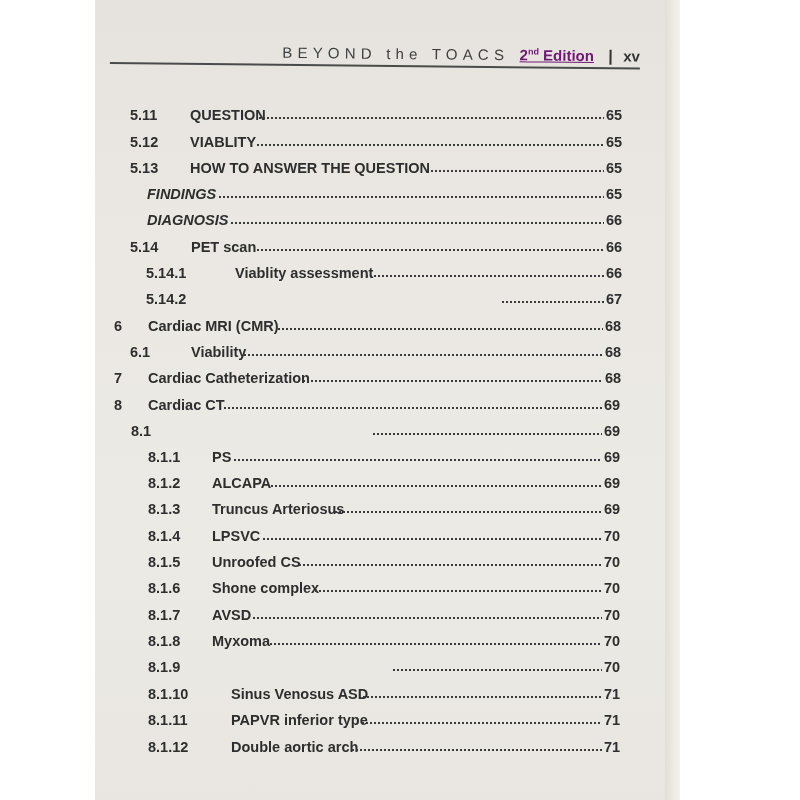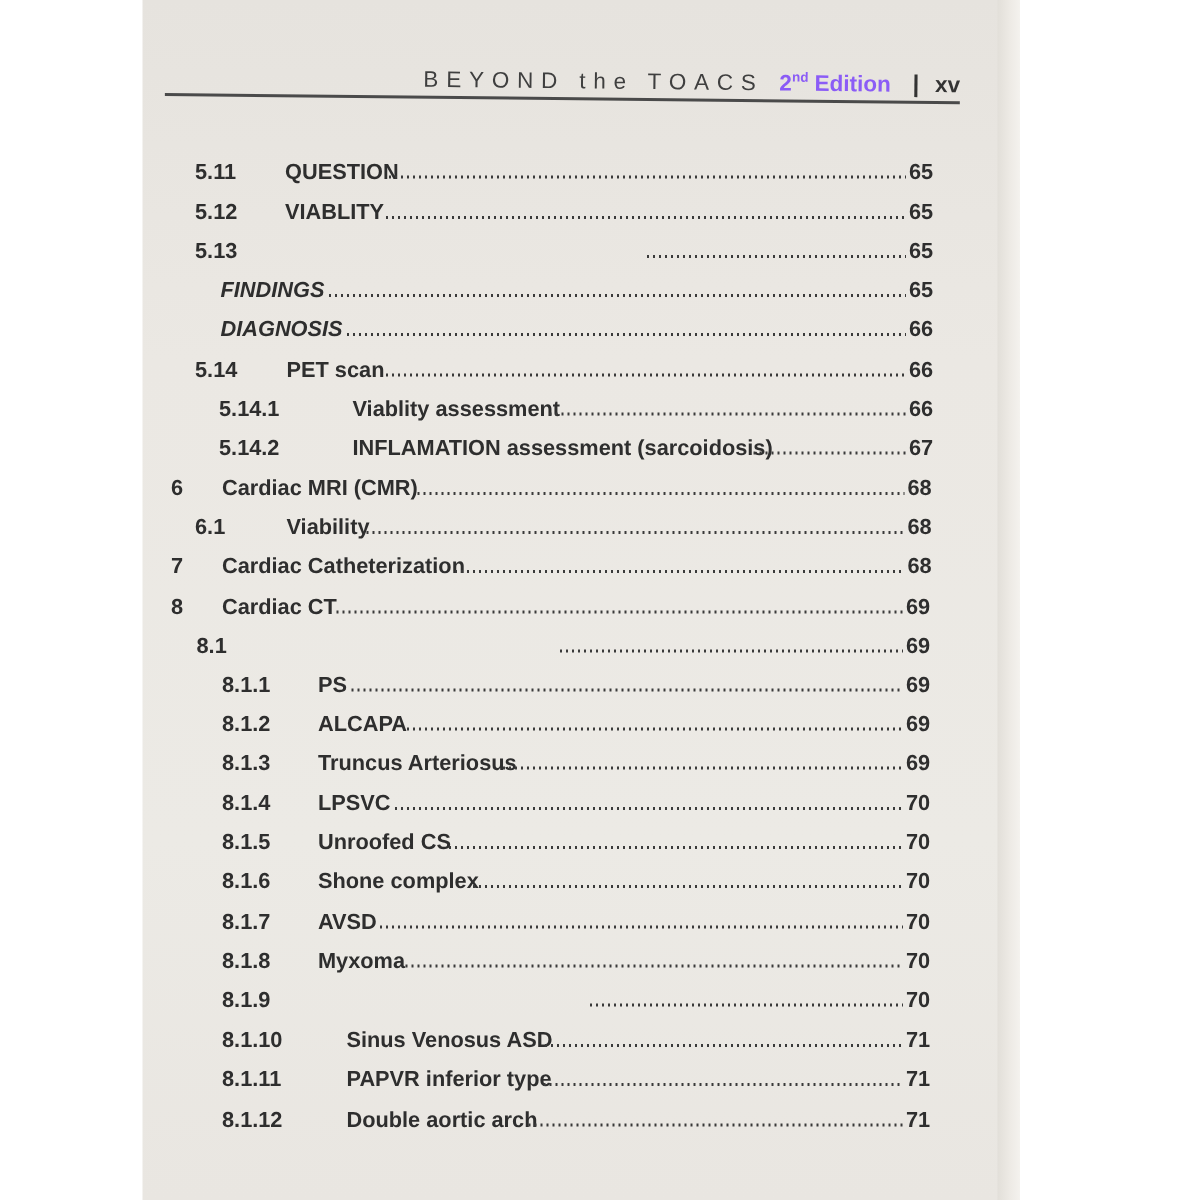--- a/index.html
+++ b/index.html
@@ -22,21 +22,21 @@
     .header-rule {
       position: absolute; left: 0; right: 0; top: 22px; height: 2px; background: #4a4a4a;
     }
     .header-text {
       position: absolute; right: 0; top: 2px; white-space: nowrap; color: #3a3a3a;
     }
     .header-title {
       font-size: 15px; letter-spacing: 5.2px; color: #3f3f3f;
     }
     .header-edition {
-      font-size: 15px; font-weight: bold; margin-left: 6px; color: #8b5cf6;
+      font-size: 15px; font-weight: bold; margin-left: 6px; color: #701a75; text-decoration: underline;
     }
     .header-edition sup { font-size: 9px; }
     .header-sep { font-size: 16px; margin-left: 10px; font-weight: bold; color:#333; }
     .header-page { font-size: 15px; font-weight: bold; margin-left: 6px; color:#333; }
 
     .toc {
       position: absolute; left: 0; top: 0; width: 800px; height: 800px; font-weight: bold;
     }
     .row {
       position: absolute; height: 22px; display: flex; align-items: flex-end;
@@ -79,20 +79,21 @@
 
   <div class="row" style="left:0;top:130px;width:800px;">
     <span class="num" style="left:130px">5.12</span>
     <span class="title" style="left:190px">VIABLITY</span>
     <span class="leader" style="left: 256px; width: 348px;"></span>
     <span class="pg" style="left:606px">65</span>
   </div>
 
   <div class="row" style="left:0;top:156px;width:800px;">
     <span class="num" style="left:130px">5.13</span>
+    <span class="title" style="left:190px">HOW TO ANSWER THE QUESTION</span>
     <span class="leader" style="left: 430px; width: 174px;"></span>
     <span class="pg" style="left:606px">65</span>
   </div>
 
   <div class="row italic" style="left:0;top:182px;width:640px;">
     <span class="title" style="left:147px">FINDINGS</span>
     <span class="leader" style="left: 218px; width: 386px;"></span>
     <span class="pg" style="left:606px;font-style:normal">65</span>
   </div>
 
@@ -111,21 +112,20 @@
 
   <div class="row" style="left:0;top:261px;width:800px;">
     <span class="num" style="left:146px">5.14.1</span>
     <span class="title" style="left:235px">Viablity assessment</span>
     <span class="leader" style="left: 365px; width: 239px;"></span>
     <span class="pg" style="left:606px">66</span>
   </div>
 
   <div class="row" style="left:0;top:287px;width:800px;padding-left:17px;">
     <span class="num" style="left:146px">5.14.2</span>
-    <span class="title" style="left:235px">INFLAMATION assessment (sarcoidosis)</span>
     <span class="leader" style="left: 501px; width: 103px;"></span>
     <span class="pg" style="left:606px">67</span>
   </div>
 
   <div class="row" style="left:0;top:314px;width:800px;">
     <span class="num" style="left:114px">6</span>
     <span class="title" style="left:148px">Cardiac MRI (CMR)</span>
     <span class="leader" style="left: 277px; width: 326px;"></span>
     <span class="pg" style="left:605px">68</span>
   </div>

